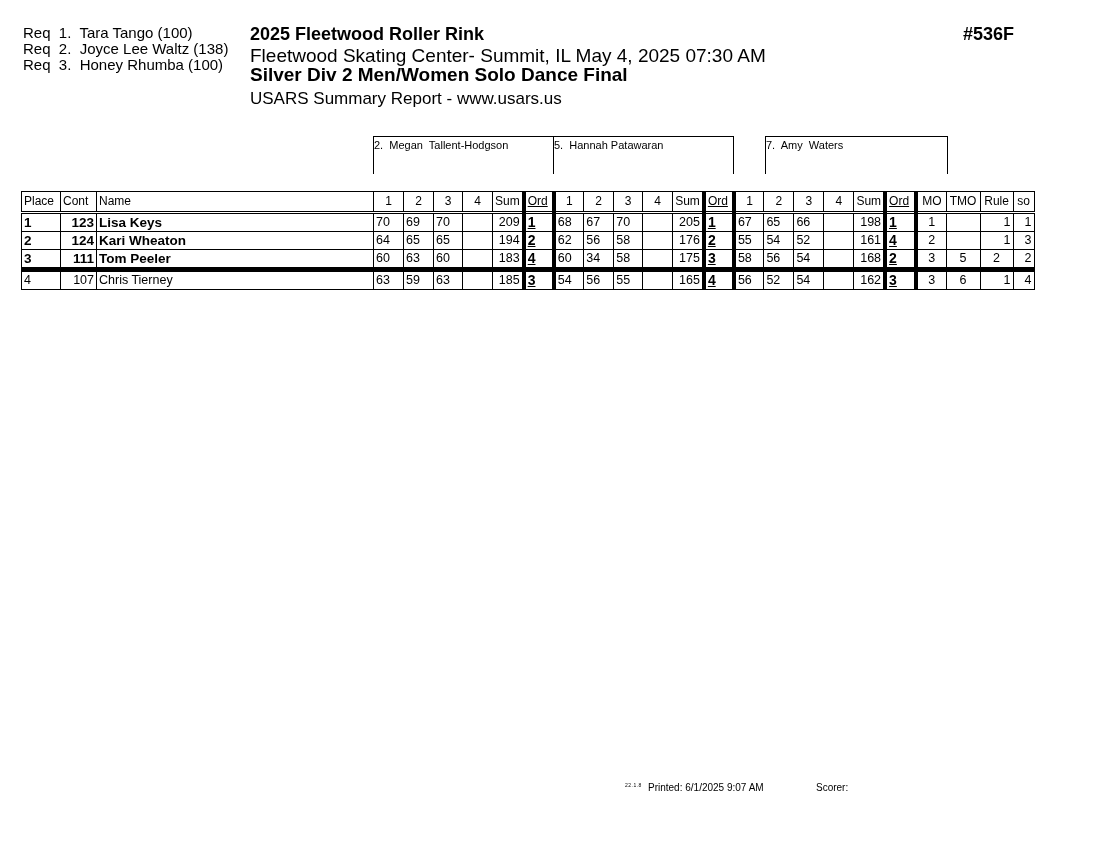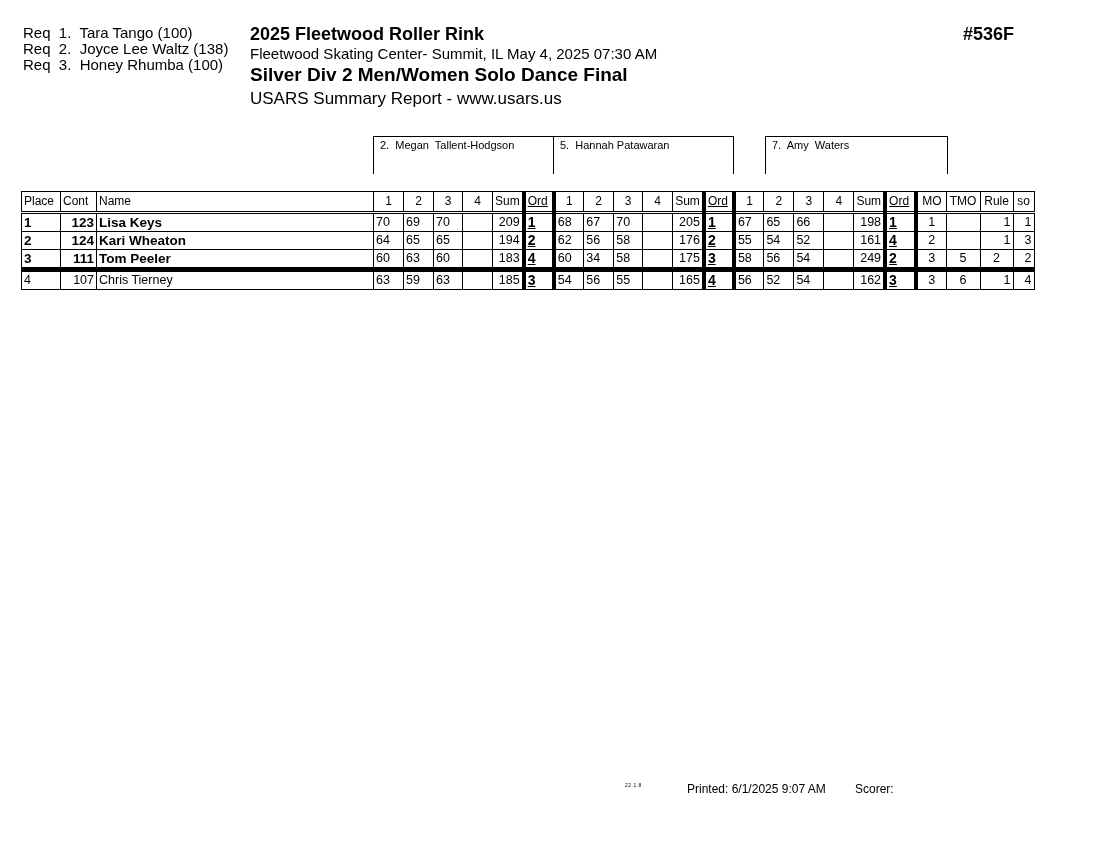--- a/index.html
+++ b/index.html
@@ -1,43 +1,43 @@
 <!DOCTYPE html>
 <html><head>
 <meta charset="utf-8">
 <style>
   html, body { margin:0; padding:0; background:#ffffff; }
   body { width:1100px; height:850px; position:relative; overflow:hidden; font-family:"Liberation Sans", sans-serif; color:#000; }
   .abs { position:absolute; }
   .req { left:23px; font-size:15px; line-height:16px; white-space:pre; }
   .title-block { left:250px; width:585px; }
   .t1 { top:24px; font-size:18px; font-weight:bold; }
-  .t2 { top:45px; font-size:15px; }
+  .t2 { top:45px; font-size:19px; }
   .t3 { top:64px; font-size:19px; font-weight:bold; }
   .t4 { top:89px; font-size:17px; }
   .evnum { top:24px; left:963px; font-size:18px; font-weight:bold; }
 
   
-  .judge-box { position:absolute; top:136px; height:38px; border:1px solid #000; border-bottom:none; font-size:11px; line-height:14px; padding-left:6px; box-sizing:border-box; white-space:pre; }
+  .judge-box { position:absolute; top:136px; height:38px; border:1px solid #000; border-bottom:none; font-size:11px; line-height:14px; box-sizing:border-box; white-space:pre; }
   .judge-box span { display:block; padding-top:1px; }
 
   table.grid { position:absolute; top:157px; left:21px; border-collapse:collapse; table-layout:fixed; font-size:12.5px;margin-top:34px; }
   table.grid td { border:1px solid #000; height:18px; padding:0 2px; box-sizing:border-box; white-space:nowrap; overflow:hidden; line-height:17px; }
   tr.hdr td { height:21px; vertical-align:bottom; padding-bottom:1px; font-size:12px; }
   tr.hdr td.c { text-align:center; }
   tr.hdr { border-bottom:3px double #000; }
   tr.hdr td { border-bottom:3px double #000; }
   td.c { text-align:center; }
   td.r { text-align:right; padding-right:3px; }
   td.l { text-align:left; padding-left:4px; }
   td.ord { text-align:left; font-weight:bold; font-size:14px; border-left:4px solid #000 !important; border-right:4px solid #000 !important;text-decoration:underline; }
   tr.hdr td.ord { font-weight:normal; font-size:12px; }
   tr.bold td.b { font-weight:bold; font-size:13.5px; }
   tr.cutline td { border-bottom:5px solid #000; }
-  .footer { top:782px; font-size:12px;margin-left:39px; }
+  .footer { top:782px; font-size:10px; }
   .tiny { font-size:5px; position:absolute; top:782px; left:625px; letter-spacing:0.5px; }
 </style>
 </head>
 <body>
 
 <div class="abs req" style="top:25px;">Req  1.  Tara Tango (100)</div>
 <div class="abs req" style="top:41px;">Req  2.  Joyce Lee Waltz (138)</div>
 <div class="abs req" style="top:57px;">Req  3.  Honey Rhumba (100)</div>
 
 <div class="abs title-block t1">2025 Fleetwood Roller Rink</div>
@@ -176,21 +176,21 @@
     <td class="l">60</td>
     <td class="l">34</td>
     <td class="l">58</td>
     <td class="l"></td>
     <td class="r">175</td>
     <td class="ord">3</td>
     <td class="l">58</td>
     <td class="l">56</td>
     <td class="l">54</td>
     <td class="l"></td>
-    <td class="r">249</td>
+    <td class="r">168</td>
     <td class="ord">2</td>
     <td class="c">3</td>
     <td class="c">5</td>
     <td class="c">2</td>
     <td class="r">2</td>
   </tr>
 
   <tr>
     <td class="l">4</td>
     <td class="r">107</td>

